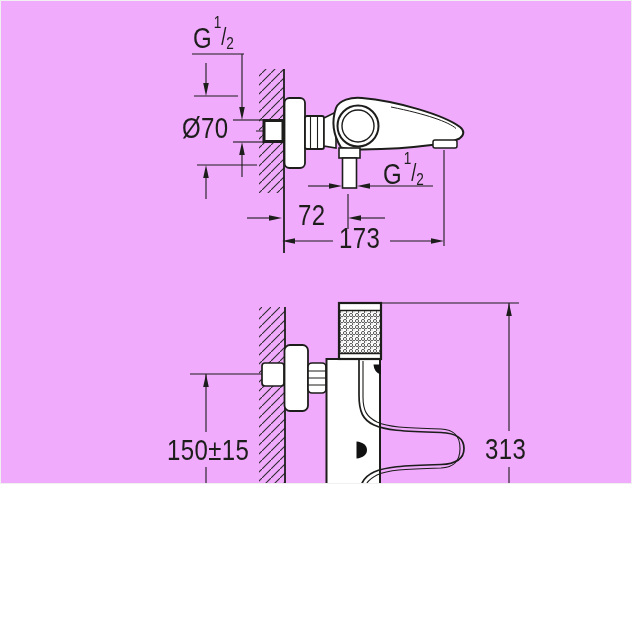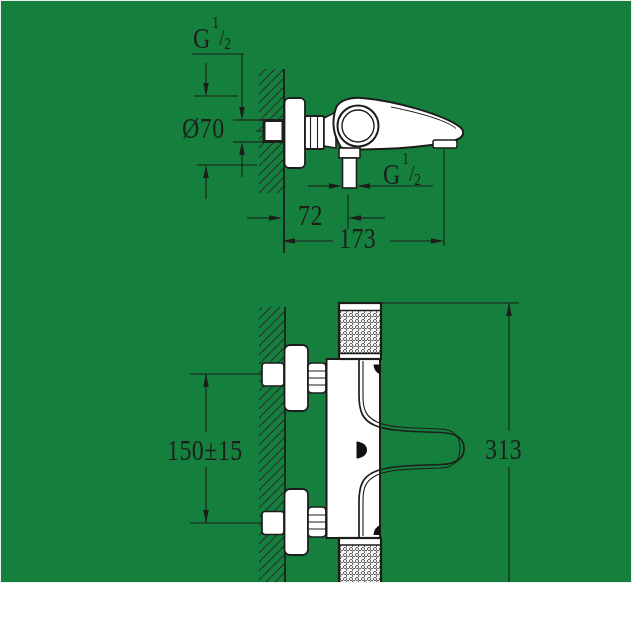--- a/index.html
+++ b/index.html
@@ -1,19 +1,19 @@
 <!DOCTYPE html>
 <html><head>
 <meta charset="utf-8">
 <style>
   html,body{margin:0;padding:0;background:#ffffff;}
   #stage{
-    position:relative;width:632px;height:583px;background:#15803d;
+    position:relative;width:632px;height:484px;background:#f0abfc;
     border:1px solid #f0f0f0;box-sizing:border-box;overflow:hidden;
-    font-family:Liberation Serif, serif;color:#1d1d1b;
+    font-family:Liberation Sans, sans-serif;color:#1d1d1b;
   }
   #drawing{position:absolute;left:0;top:0;}
   .dim-label{
     position:absolute;font-size:30px;line-height:1;color:#1d1d1b;
     transform:scaleX(0.8);transform-origin:left top;white-space:nowrap;
     letter-spacing:0.5px;
   }
   .dim-label sup{font-size:17px;position:relative;top:-9px;margin-left:2px;letter-spacing:0;}
   .dim-label .sl{font-size:23px;position:relative;top:-3px;letter-spacing:0;}
   .dim-label sub{font-size:17px;position:relative;top:1px;vertical-align:baseline;letter-spacing:0;}

